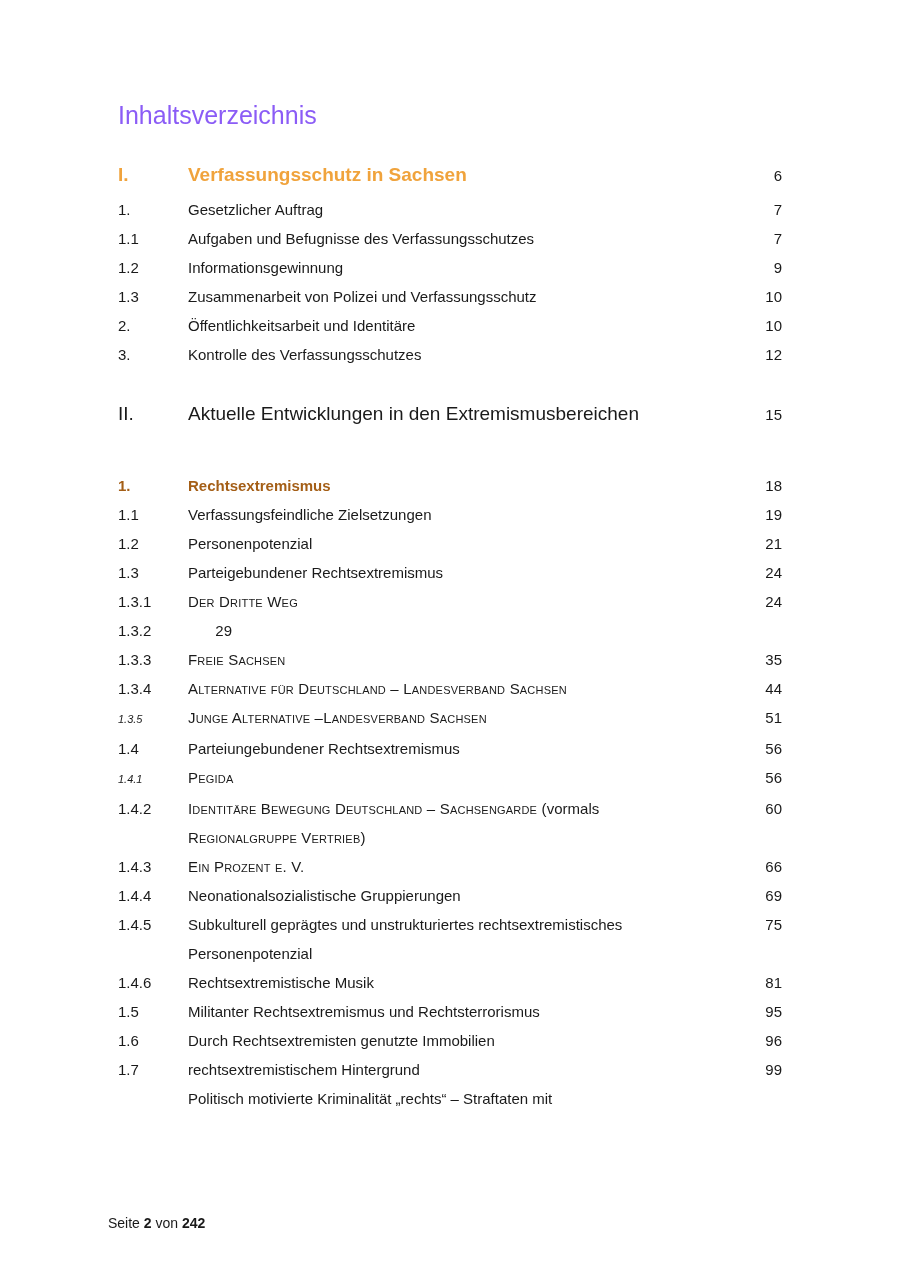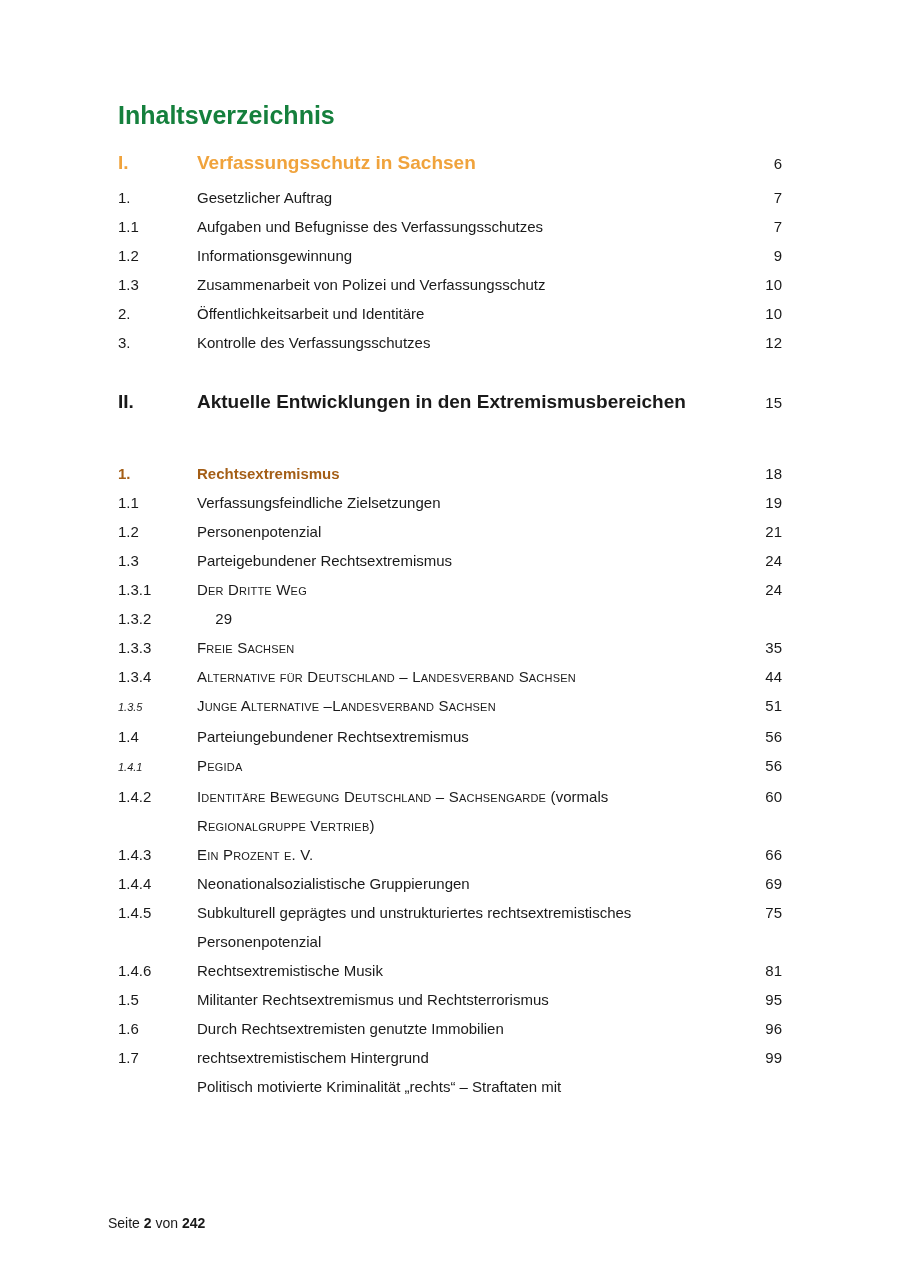--- a/index.html
+++ b/index.html
@@ -8,41 +8,41 @@
     position: relative;
     width: 900px;
     height: 1273px;
     background: #ffffff;
     box-sizing: border-box;
     padding: 100px 118px 0 118px;
     overflow: hidden;
   }
   .doc-title {
     font-size: 25px;
-    font-weight: bold;
+    font-weight: normal;
     line-height: 30px;
-    margin: 0 0 18px 0;
-    color: #15803d;
+    margin: 0 0 30px 0;
+    color: #8b5cf6;
   }
   
   .row {
     display: flex;
     align-items: baseline;
   }
   .row .num {
     flex: 0 0 70px;
     font-size: 15px;
     line-height: 29px;
   }
   .row .num.small { font-size: 11px; font-style: italic; }
   .row .label {
     flex: 1 1 auto;
     font-size: 15px;
   }
-  .row .label .line { line-height: 29px; margin-left: 9px; }
+  .row .label .line { line-height: 29px; }
   .row .pg {
     flex: 0 0 44px;
     text-align: right;
     font-size: 15px;
     line-height: 29px;
     font-weight: normal;
     color: #1a1a1a;
   }
   .sc { font-variant: small-caps; letter-spacing: 0.2px; }
 
@@ -52,21 +52,21 @@
     font-weight: bold;
     font-size: 19px;
   }
   .row.h1 { margin-bottom: 5px; }
   .row.h1 .label .line { line-height: 30px; }
   .row.h1 .num { line-height: 30px; }
 
   .row.h2 { margin-top: 30px; margin-bottom: 42px; }
   .row.h2 .num, .row.h2 .label {
     color: #1a1a1a;
-    font-weight: bold;
+    font-weight: normal;
     font-size: 19px;
   }
   .row.h2 .label .line, .row.h2 .num { line-height: 30px; }
 
   .row.sub .num, .row.sub .label {
     color: var(--accent-brown, #A45E16);
     font-weight: bold;
   }
 
   .footer {

